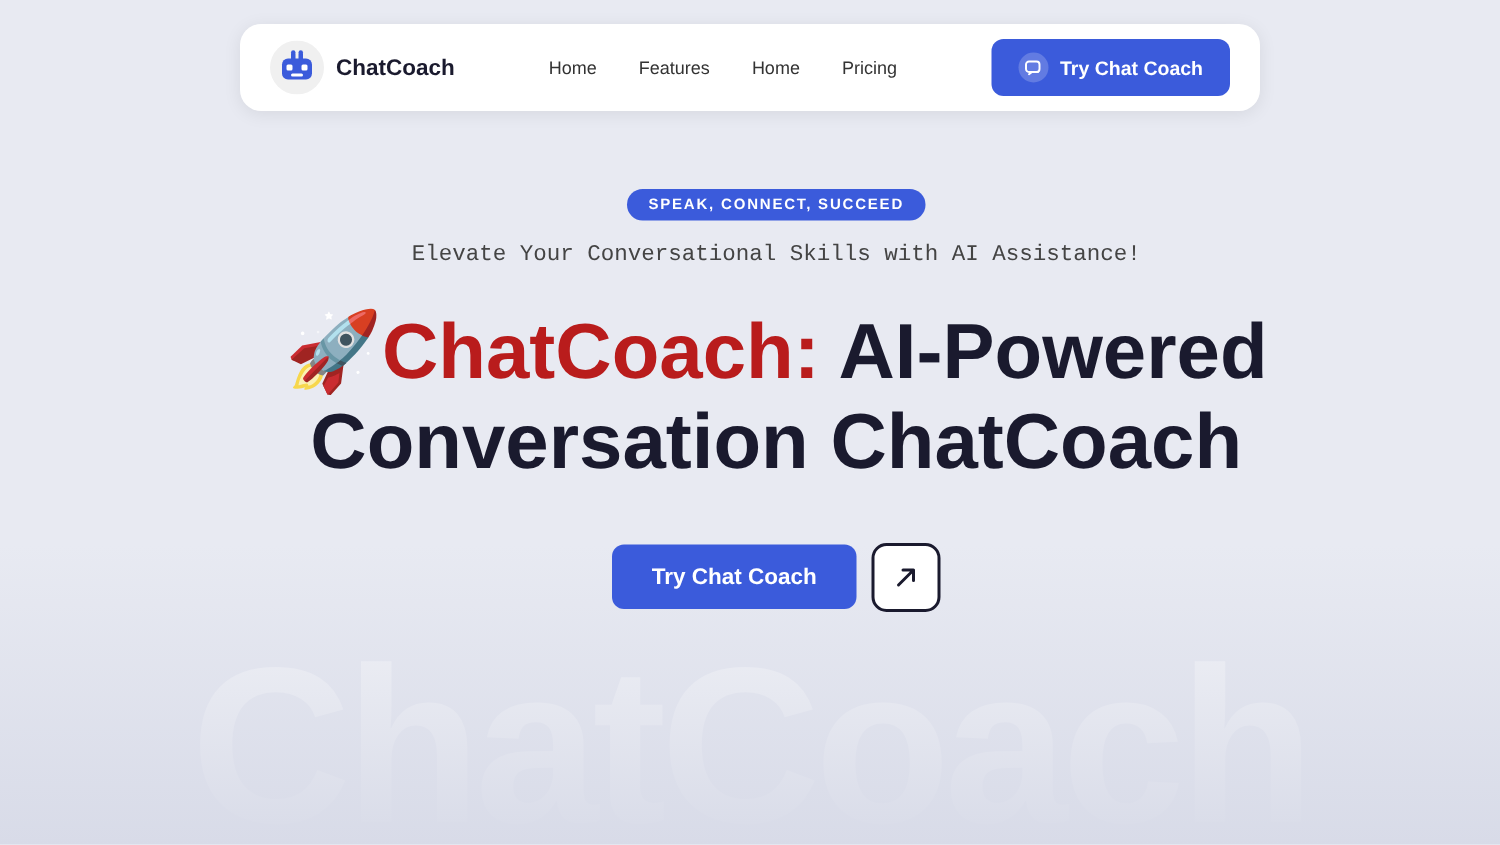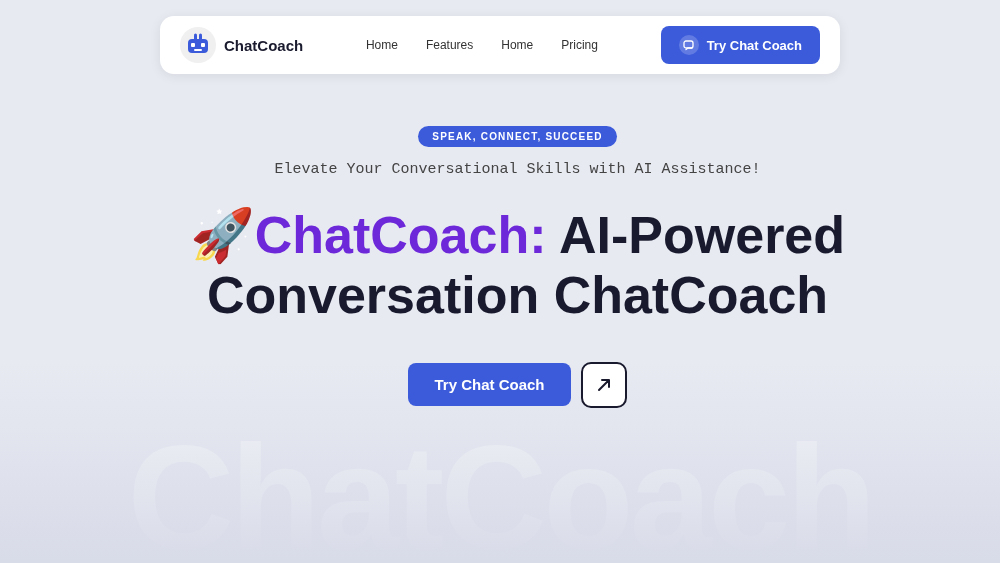--- a/index.html
+++ b/index.html
@@ -120,21 +120,21 @@
 
     .hero-title {
       font-size: 52px;
       font-weight: 800;
       line-height: 1.15;
       color: #1a1a2e;
       margin-bottom: 36px;
     }
 
     .hero-title .blue {
-      color: #6d28d9;
+      color: #b91c1c;
     }
 
     .hero-buttons {
       display: flex;
       align-items: center;
       gap: 10px;
     }
 
     .btn-primary {
       background: #3b5bdb;

